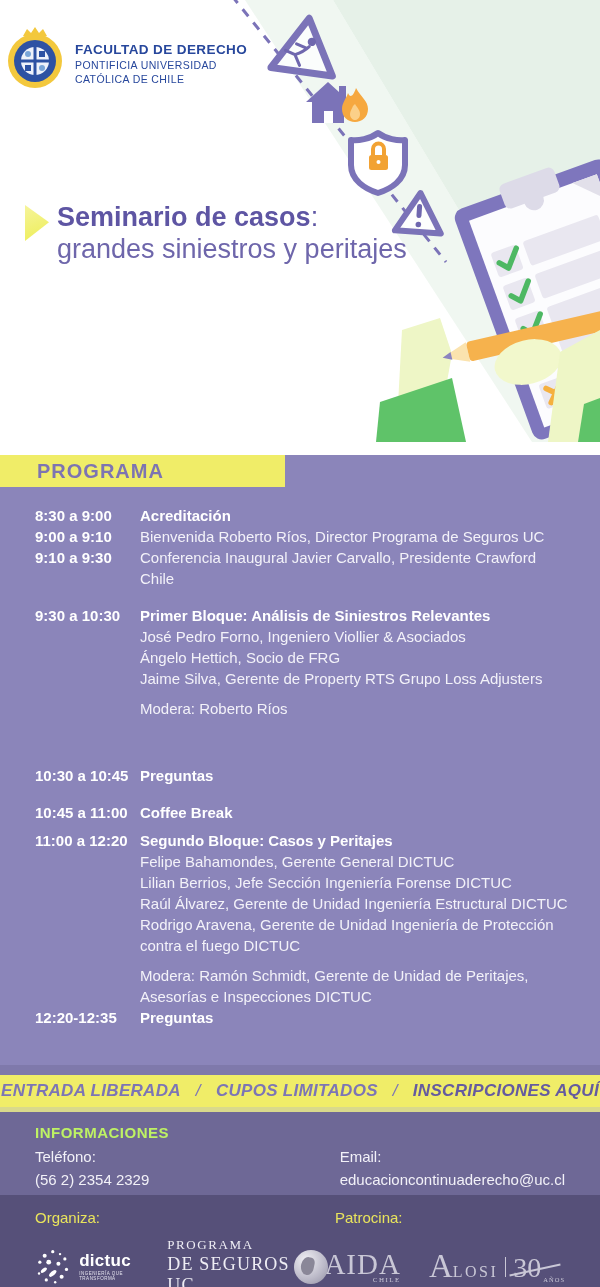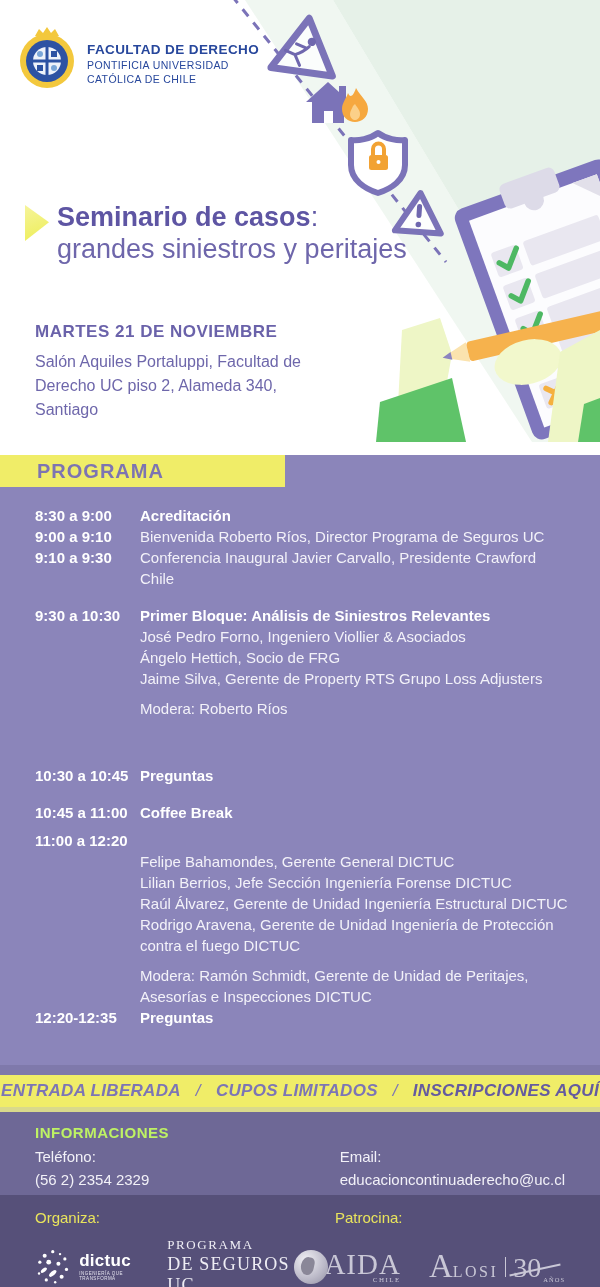--- a/index.html
+++ b/index.html
@@ -4,21 +4,21 @@
 <style>
   * { margin:0; padding:0; box-sizing:border-box; }
   body { background:#ffffff; font-family:"Liberation Sans", sans-serif; }
   .page { position:relative; width:600px; height:1287px; overflow:hidden; background:#ffffff; }
 
   
   .header { position:relative; height:442px; background:#ffffff; overflow:hidden; }
   .illus { position:absolute; top:0; left:0; z-index:1; }
   .hc { position:absolute; z-index:2; }
 
-  .logo { top:26px; left:16px; display:flex; align-items:center; gap:9px; }
+  .logo { top:26px; left:4px; display:flex; align-items:center; gap:9px; }
   .logo-text { color:#27479c; padding-top:10px; }
   .logo-text .l1 { font-size:13.5px; font-weight:bold; letter-spacing:.4px; }
   .logo-text .l2, .logo-text .l3 { font-size:10.5px; letter-spacing:.4px; margin-top:2px; }
 
   .title-block { top:201px; left:25px; display:flex; gap:8px; }
   .title-marker { width:24px; height:36px; margin-top:4px; flex:none;
     background:linear-gradient(160deg,#f6f49c,#edee55);
     clip-path:polygon(0 0,100% 48%,0 100%); }
   .title-l1 { font-size:27px; font-weight:bold; color:#5e55a3; line-height:32px; }
   .title-l1 .colon { font-weight:400; }
@@ -204,26 +204,20 @@
     </div>
 
     <div class="hc title-block">
       <div class="title-marker"></div>
       <div>
         <div class="title-l1"><span>Seminario de casos</span><span class="colon">:</span></div>
         <div class="title-l2">grandes siniestros y peritajes</div>
       </div>
     </div>
 
-    <div class="hc date-block">
-      <div class="date-line">MARTES 21 DE NOVIEMBRE</div>
-      <div class="venue-line">Salón Aquiles Portaluppi, Facultad de</div>
-      <div class="venue-line">Derecho UC piso 2, Alameda 340,</div>
-      <div class="venue-line">Santiago</div>
-    </div>
   </div>
 
   <div class="program">
     <div class="program-bar">
       <span>PROGRAMA</span>
     </div>
     <div id="schedule">
         <div class="prow bold">
           <span class="time">8:30 a 9:00</span>
           <span class="desc">Acreditación</span>
@@ -259,20 +253,21 @@
         <div class="prow bold" style="margin-top: 46px;">
           <span class="time">10:30 a 10:45</span>
           <span class="desc">Preguntas</span>
         </div>
         <div class="prow bold" style="margin-top: 16px;">
           <span class="time">10:45 a 11:00</span>
           <span class="desc">Coffee Break</span>
         </div>
         <div class="prow bold" style="margin-top: 7px;">
           <span class="time">11:00 a 12:20</span>
+          <span class="desc">Segundo Bloque: Casos y Peritajes</span>
         </div>
         <div class="prow">
           <span class="time"></span>
           <span class="desc">Felipe Bahamondes, Gerente General DICTUC</span>
         </div>
         <div class="prow">
           <span class="time"></span>
           <span class="desc">Lilian Berrios, Jefe Sección Ingeniería Forense DICTUC</span>
         </div>
         <div class="prow">

